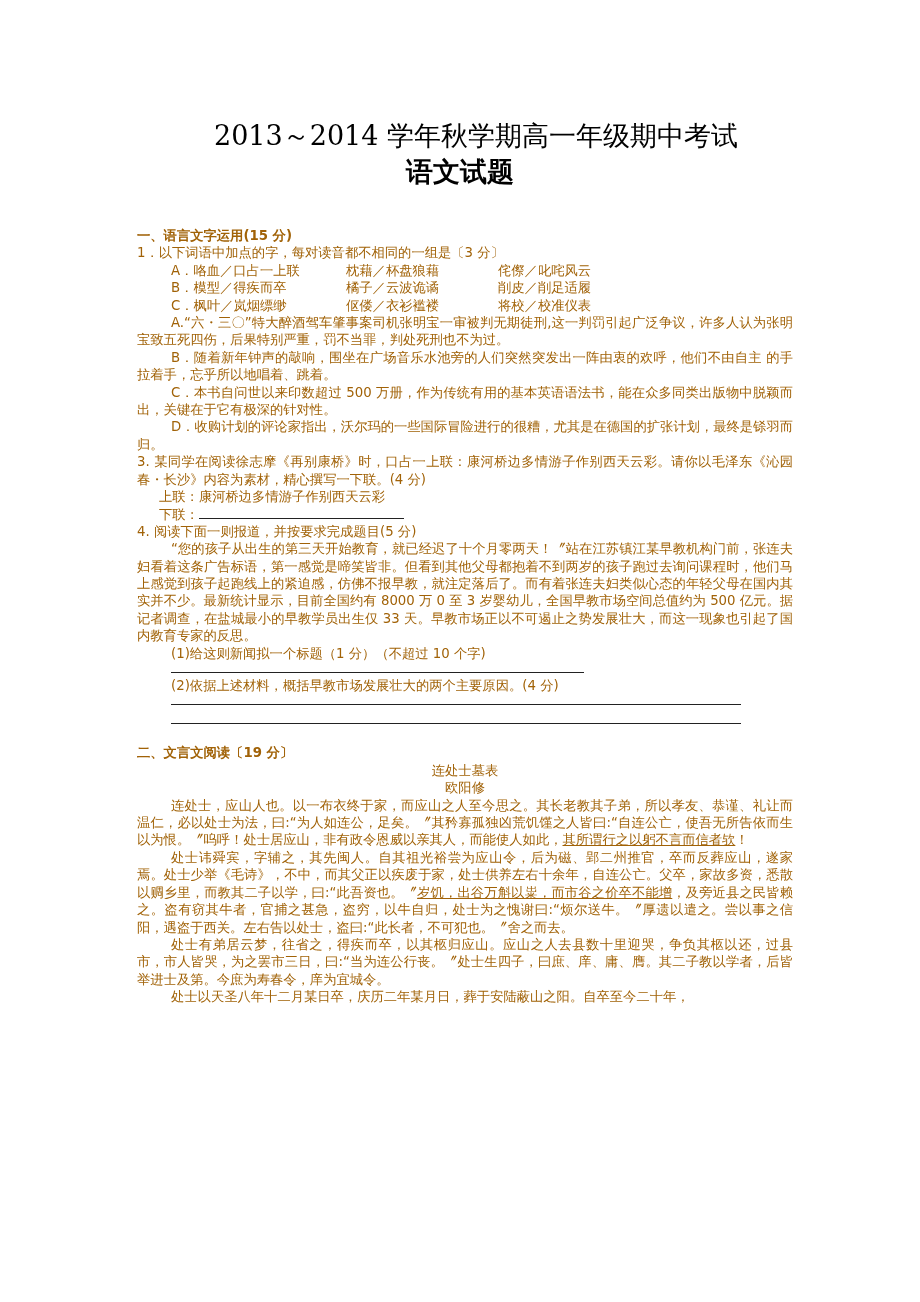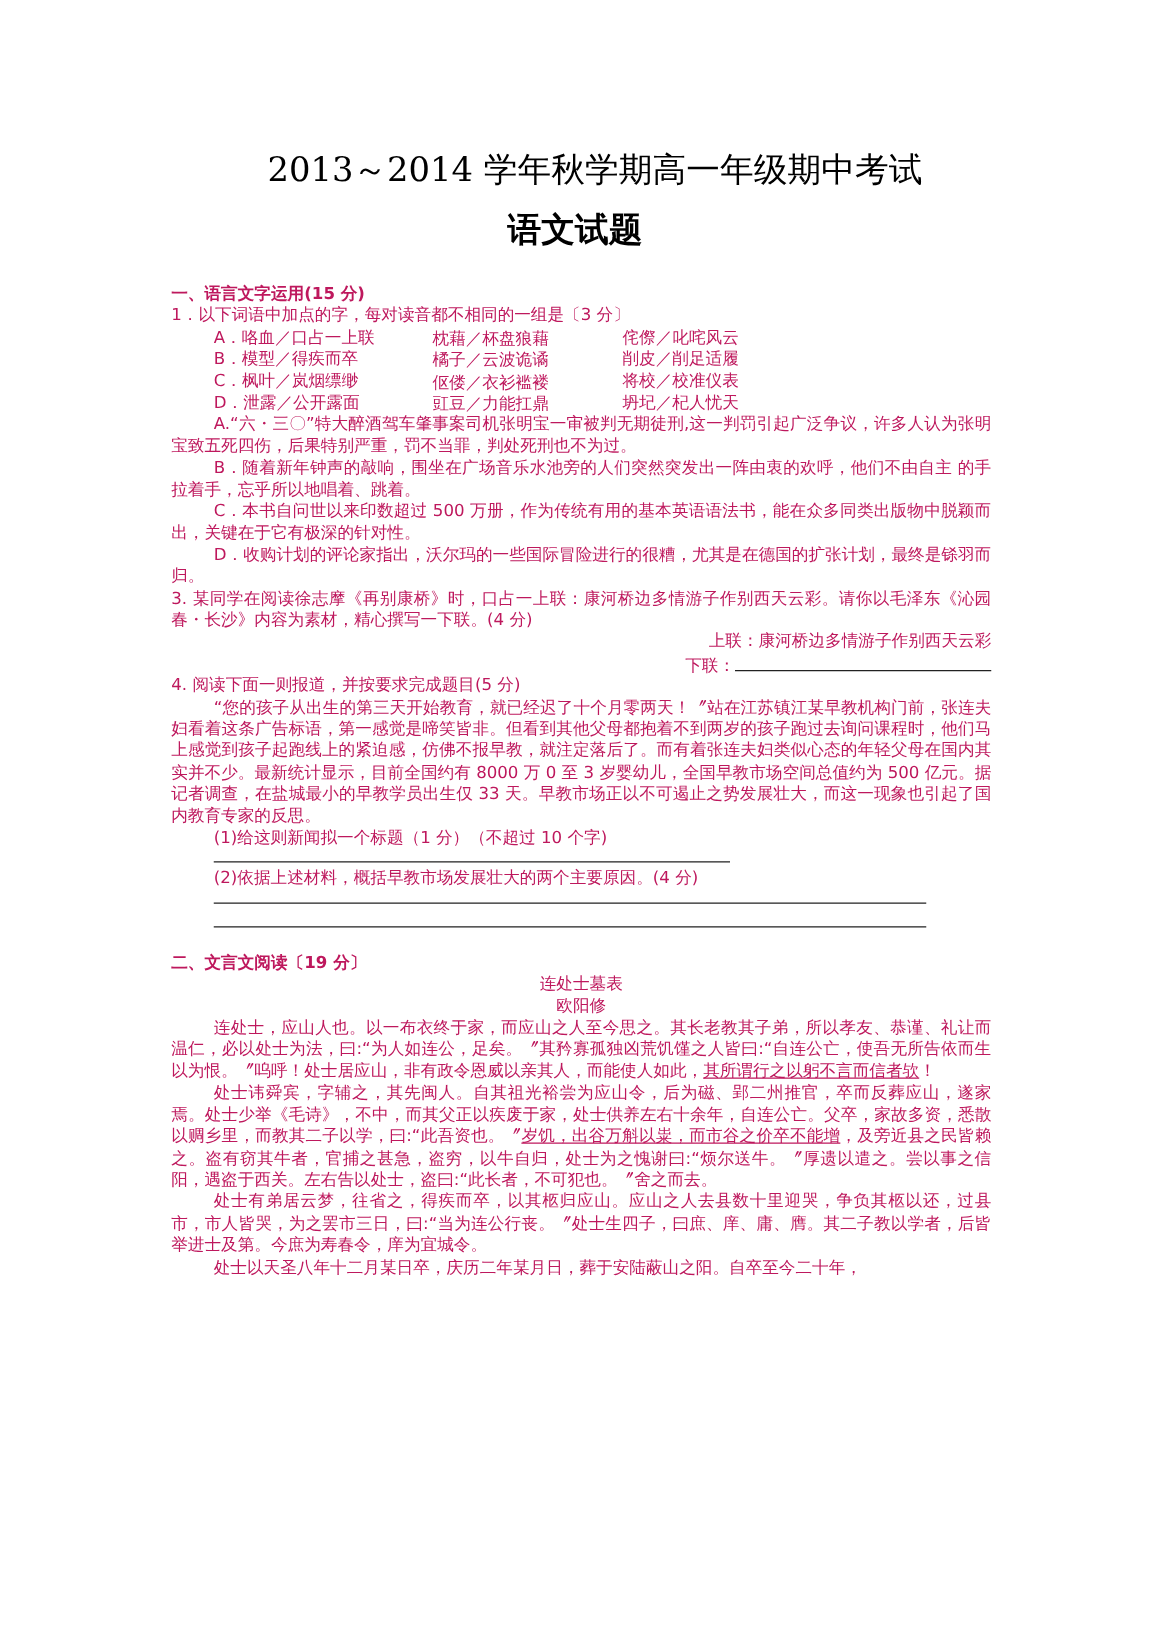--- a/index.html
+++ b/index.html
@@ -1,27 +1,27 @@
 <!DOCTYPE html>
 <html><head>
 <meta charset="utf-8">
 <style>
   html, body { margin: 0; padding: 0; background: #ffffff; }
   body { width: 920px; height: 1302px; position: relative; overflow: hidden; color: #111; }
   .page { position: absolute; left: 0; top: 0; width: 920px; height: 1302px; }
   .title1 { position: absolute; top: 118px; left: 0; width: 920px; text-align: center;
     font-family: "DejaVu Serif", "Liberation Serif", serif; font-size: 27px; letter-spacing: 0px; color: #000; margin-left: 16px; }
-  .title2 { position: absolute; top: 166px; left: 0; width: 920px; text-align: center;
+  .title2 { position: absolute; top: 154px; left: 0; width: 920px; text-align: center;
     font-family: Liberation Serif, serif; font-size: 27px; font-weight: bold; color: #000; }
   .body { position: absolute; left: 137px; top: 227px; width: 656px;
-    font-family: "DejaVu Sans", "Liberation Sans", sans-serif; font-size: 13.3px; line-height: 17.4px; color: #be185d; }
+    font-family: "DejaVu Sans", "Liberation Sans", sans-serif; font-size: 13.3px; line-height: 17.4px; color: #a16207; }
   .line { white-space: nowrap; height: 17.4px; }
   .section { font-weight: bold; }
   .ind1 { padding-left: 34px; }
-  .ind2 { padding-left: 22px; text-align: right; }
+  .ind2 { padding-left: 22px; }
   .para { text-indent: 34px; white-space: normal; text-align: justify; }
   .wrap { white-space: normal; text-align: justify; }
   .opt { display: flex; padding-left: 34px; }
   .opt span { display: inline-block; }
   .opt .c1 { width: 175px; }
   .opt .c2 { width: 152px; font-family: Liberation Serif, serif; }
   .blank { display: inline-block; border-bottom: 1px solid #222; height: 13px; vertical-align: baseline; }
   .rule { border-bottom: 1px solid #222; margin-left: 34px; }
   .center { text-align: center; white-space: nowrap; }
   .u { text-decoration: underline; margin-top: 17px; }
@@ -44,25 +44,20 @@
     <div class="opt">
       <span class="c1">B．模型／得疾而卒</span>
       <span class="c2">橘子／云波诡谲</span>
       <span>削皮／削足适履</span>
     </div>
     <div class="opt">
       <span class="c1">C．枫叶／岚烟缥缈</span>
       <span class="c2">伛偻／衣衫褴褛</span>
       <span>将校／校准仪表</span>
     </div>
-    <div class="opt">
-      <span class="c1">D．泄露／公开露面</span>
-      <span class="c2">豇豆／力能扛鼎</span>
-      <span>坍圮／杞人忧天</span>
-    </div>
 
     <div class="para">A.“六・三〇”特大醉酒驾车肇事案司机张明宝一审被判无期徒刑,这一判罚引起广泛争议，许多人认为张明宝致五死四伤，后果特别严重，罚不当罪，判处死刑也不为过。</div>
     <div class="para">B．随着新年钟声的敲响，围坐在广场音乐水池旁的人们突然突发出一阵由衷的欢呼，他们不由自主 的手拉着手，忘乎所以地唱着、跳着。</div>
     <div class="para">C．本书自问世以来印数超过 500 万册，作为传统有用的基本英语语法书，能在众多同类出版物中脱颖而出，关键在于它有极深的针对性。</div>
     <div class="para">D．收购计划的评论家指出，沃尔玛的一些国际冒险进行的很糟，尤其是在德国的扩张计划，最终是铩羽而归。</div>
 
     <div class="wrap">3. 某同学在阅读徐志摩《再别康桥》时，口占一上联：康河桥边多情游子作别西天云彩。请你以毛泽东《沁园春・长沙》内容为素材，精心撰写一下联。(4 分)</div>
     <div class="line ind2">上联：康河桥边多情游子作别西天云彩</div>
     <div class="line ind2">
       <span>下联：</span><span class="blank" style="width:205px"></span>

